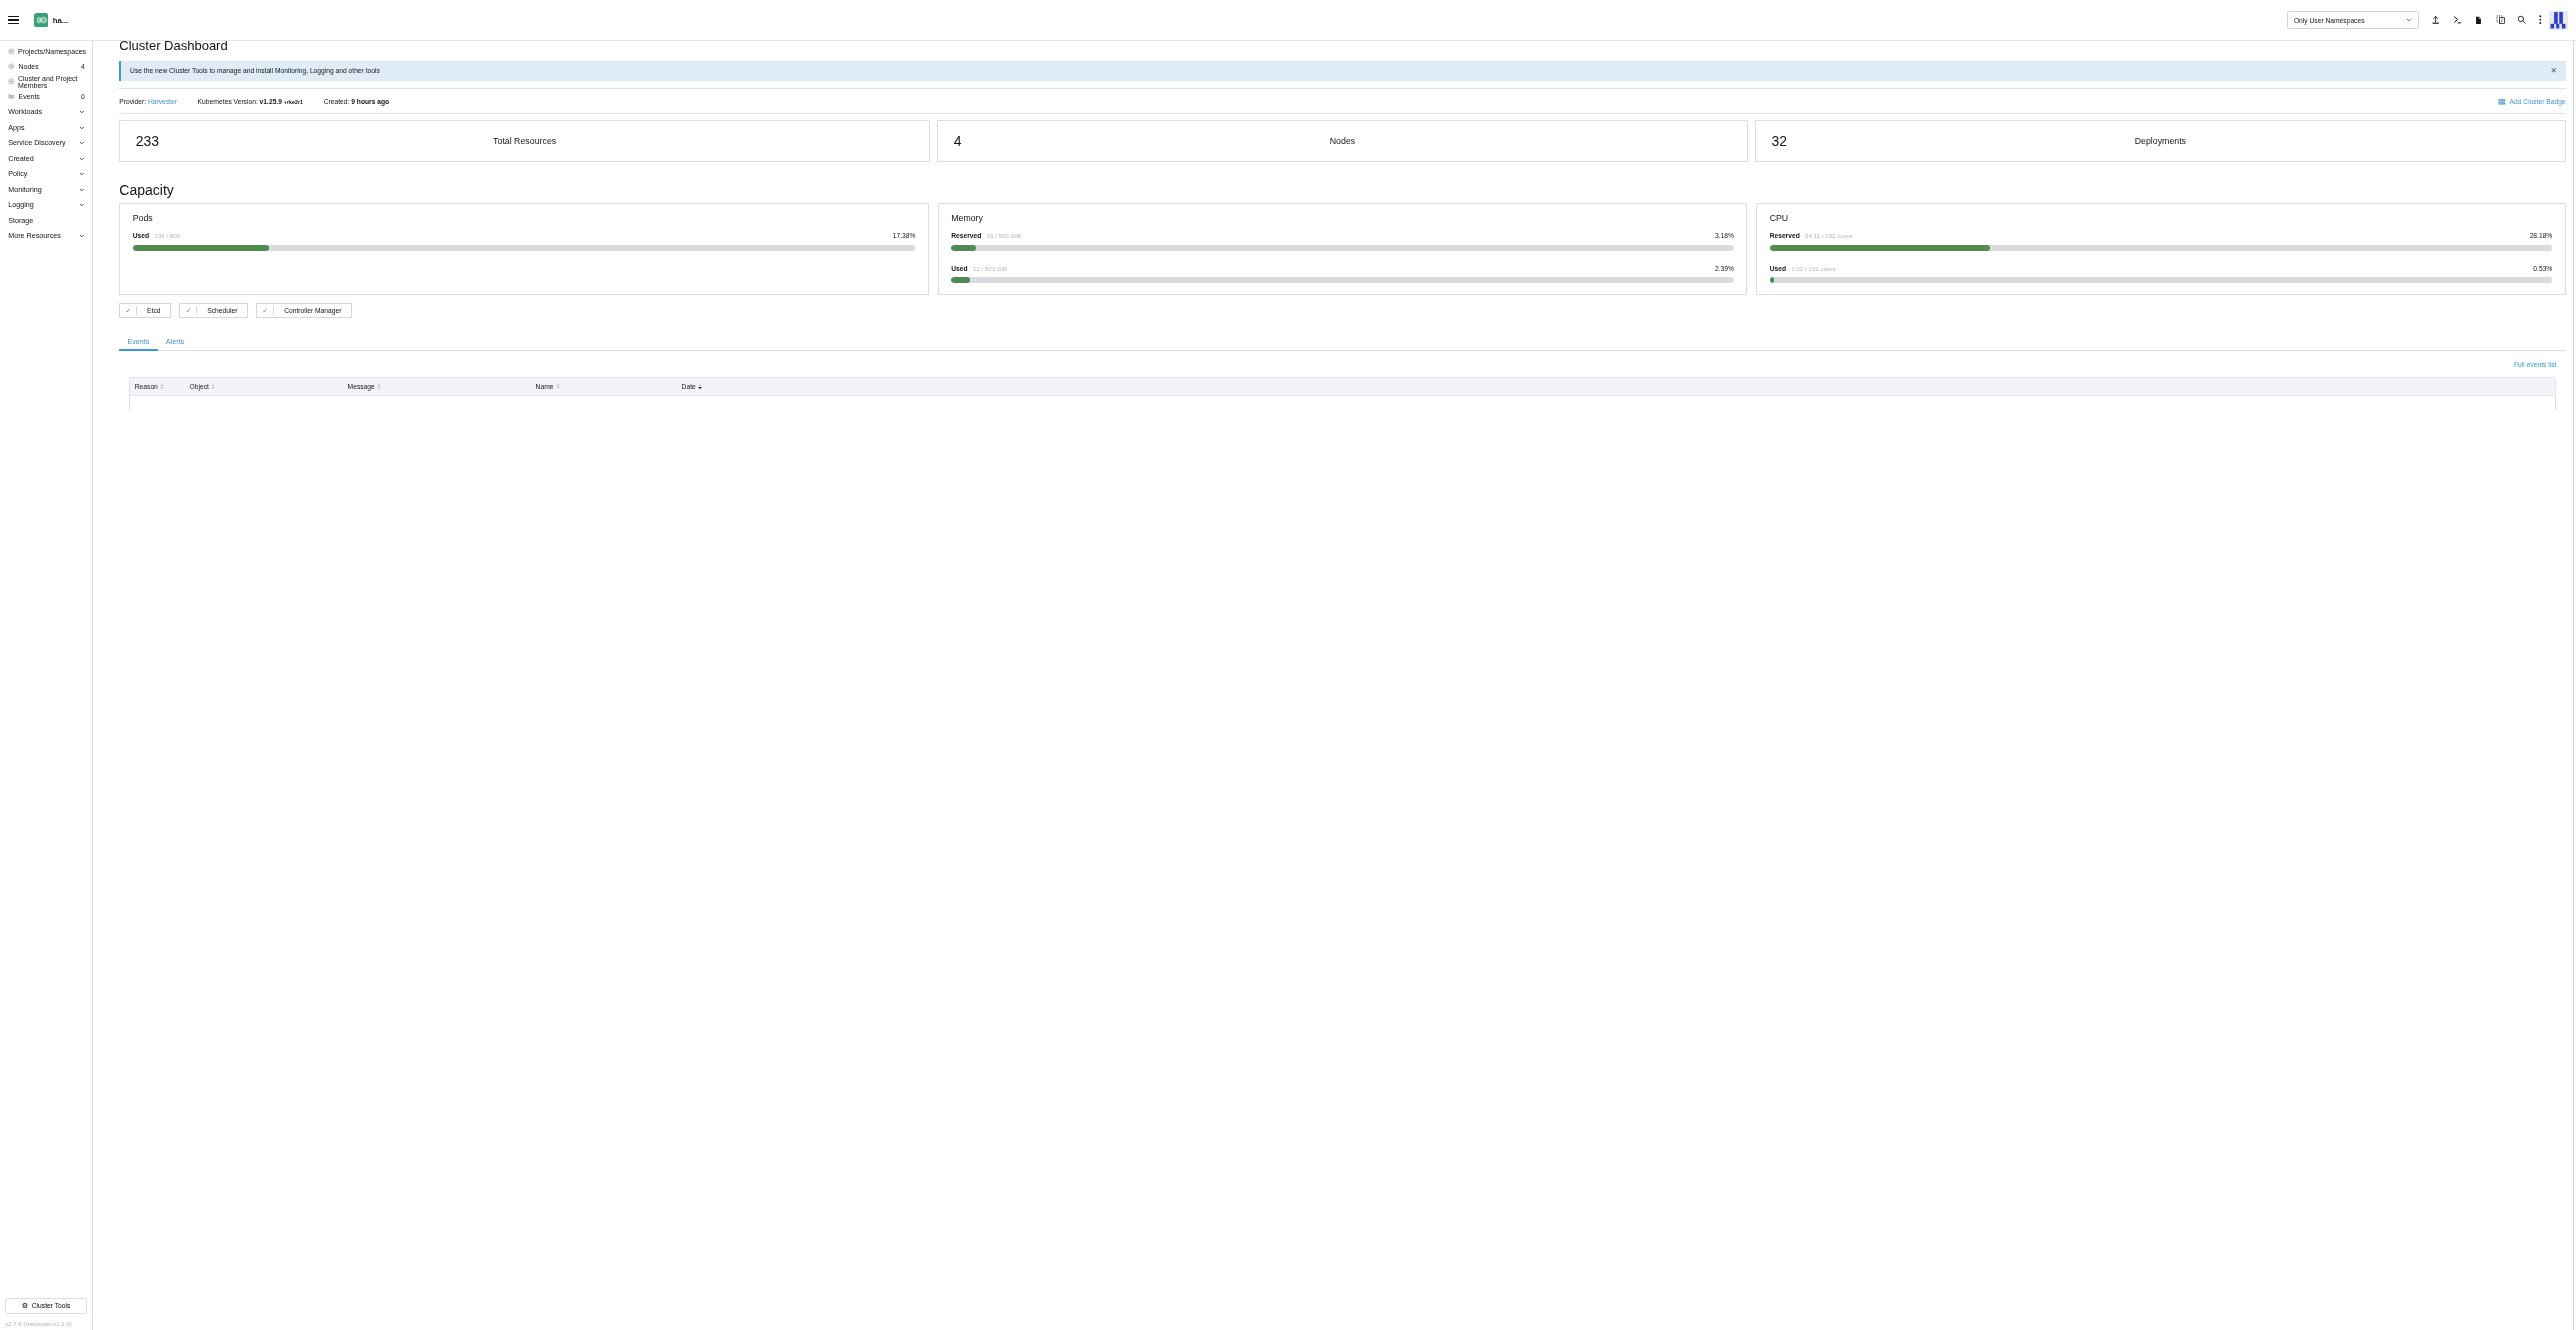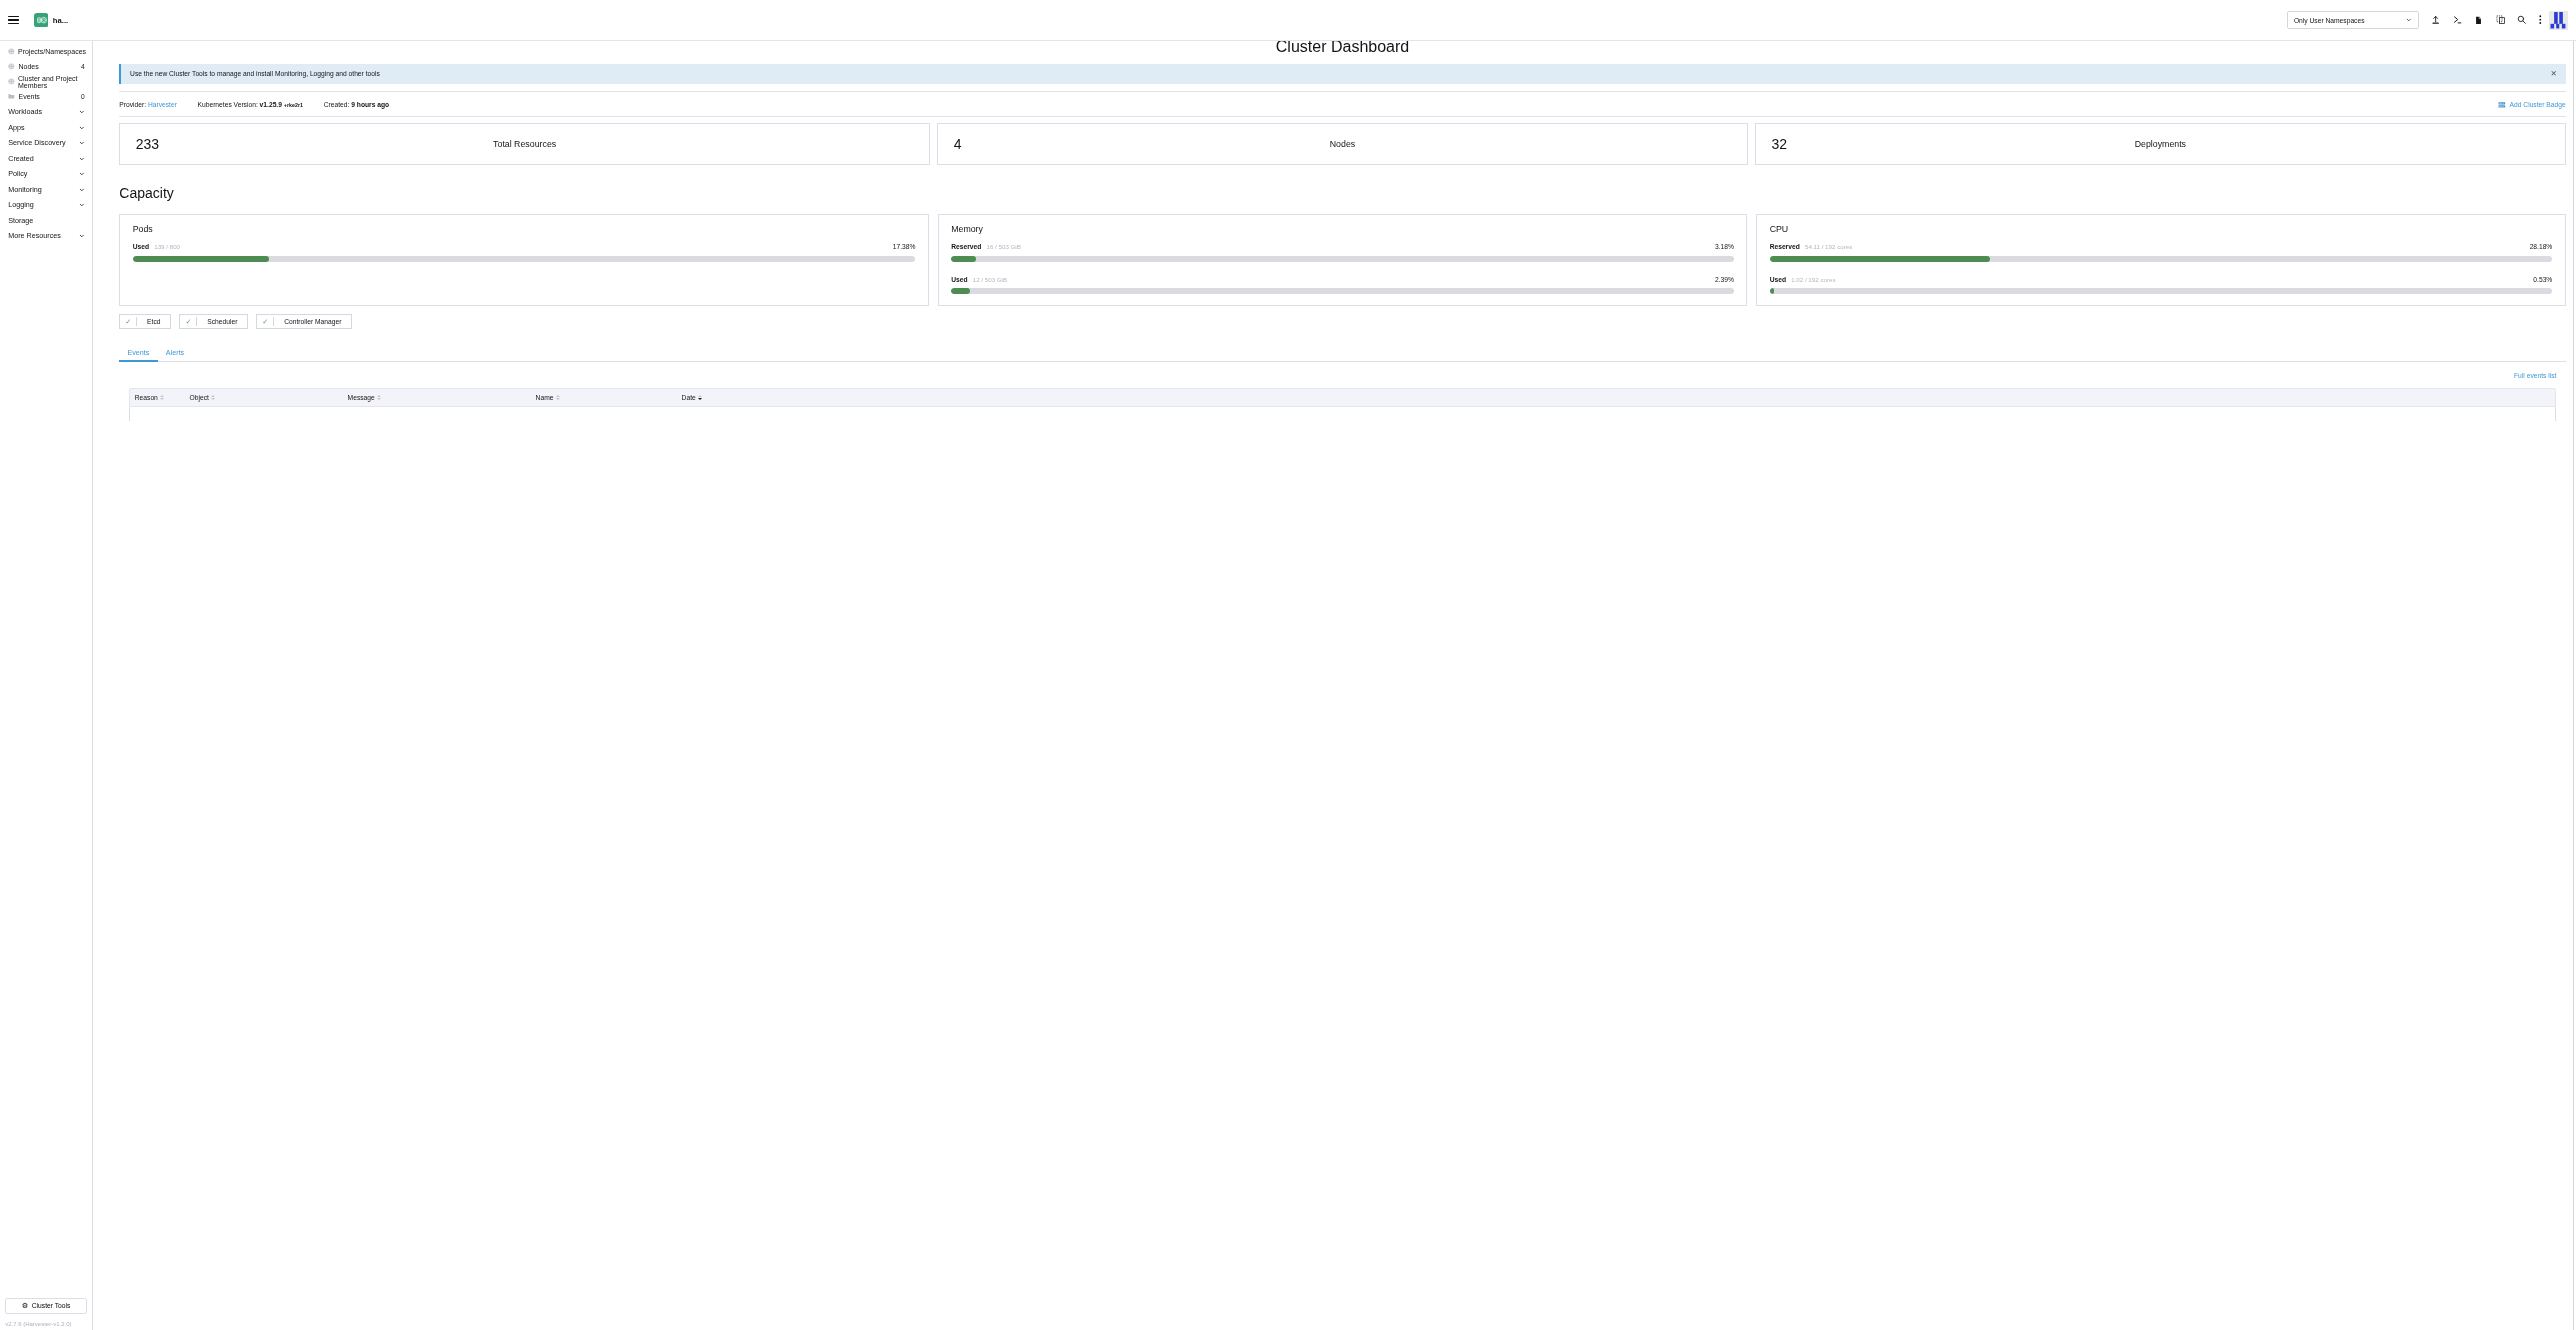--- a/index.html
+++ b/index.html
@@ -26,38 +26,38 @@
   .nav-item { height:15px; display:flex; align-items:center; padding:0 7.2px 0 8.2px; font-size:7px; cursor:pointer; }
   .nav-item .nicon { width:7.2px; display:flex; margin-right:3.1px; }
   .nav-item .count { margin-left:auto; font-size:6.7px; }
   .cluster-tools-btn { position:absolute; left:4.6px; right:4.6px; bottom:16.5px; height:15.5px;
     border:0.5px solid #dcdee7; border-radius:2.1px; background:#fff; display:flex; align-items:center;
     justify-content:center; gap:3.6px; font-size:6.7px; cursor:pointer; }
   .gear-glyph { font-size:7.2px; line-height:1; }
   .version { position:absolute; left:5.2px; bottom:3.1px; font-size:6px; color:#aeb0ba; }
 
   .main { position:absolute; left:109px; top:25px; right:0; bottom:0; padding:0 10.3px; overflow:hidden; }
-  h1 { margin-top:13.4px; font-size:16px; font-weight:500;text-align:center; }
+  h1 { margin-top:13.4px; font-size:13px; font-weight:500; }
   .banner { margin-top:7.7px; height:19.6px; background:#dfebf5; border-left:2.1px solid #3d98d3;
     display:flex; align-items:center; padding:0 8.8px; font-size:6.7px; }
   .banner-close { margin-left:auto; color:#495057; font-size:7.7px; font-weight:700; cursor:pointer; }
   .hdiv { border:0; border-top:0.5px solid #e2e3e9; margin-top:7.2px; }
   .glance { display:flex; align-items:center; margin-top:8.8px; font-size:6.7px; gap:20.6px; }
   .glance b { font-weight:700; }
   .glance .suffix { font-size:5.4px; font-weight:700; }
   .link { color:#3d98d3; text-decoration:none; cursor:pointer; }
   .add-badge { margin-left:auto; display:flex; align-items:center; gap:3.6px; font-size:6.7px; }
 
   .stats { display:flex; gap:7.2px; margin-top:6.7px; }
   .stat-card { flex:1; height:42px; border:0.5px solid #dcdee7; position:relative; background:#fff; }
   .stat-num { position:absolute; left:15.5px; top:50%; transform:translateY(-50%); font-size:14px; }
   .stat-label { position:absolute; inset:0; display:flex; align-items:center; justify-content:center; font-size:8.8px; }
 
   .cap-head { margin-top:19.6px; font-size:14px; font-weight:400; }
-  .cap-row { display:flex; gap:9px; margin-top:13px; }
+  .cap-row { display:flex; gap:9px; margin-top:5px; }
   .cap-card { flex:1; height:92px; border:0.5px solid #dcdee7; background:#fff; padding:8.8px 12.4px; }
   .cap-title { font-size:8.8px; }
   .meter { margin-top:9.8px; }
   .meter + .meter { margin-top:14px; }
   .meter-line { display:flex; align-items:baseline; }
   .m-label { font-size:6.7px; font-weight:600; }
   .m-detail { font-size:6.2px; color:#b4b6c2; margin-left:5.2px; }
   .m-pct { margin-left:auto; font-size:6.7px; }
   .bar { margin-top:5.7px; height:5.7px; border-radius:3.1px; background:#d9dbe0; overflow:hidden; }
   .fill { height:100%; border-radius:3.1px; background:#4e8c52; min-width:3.6px; }

